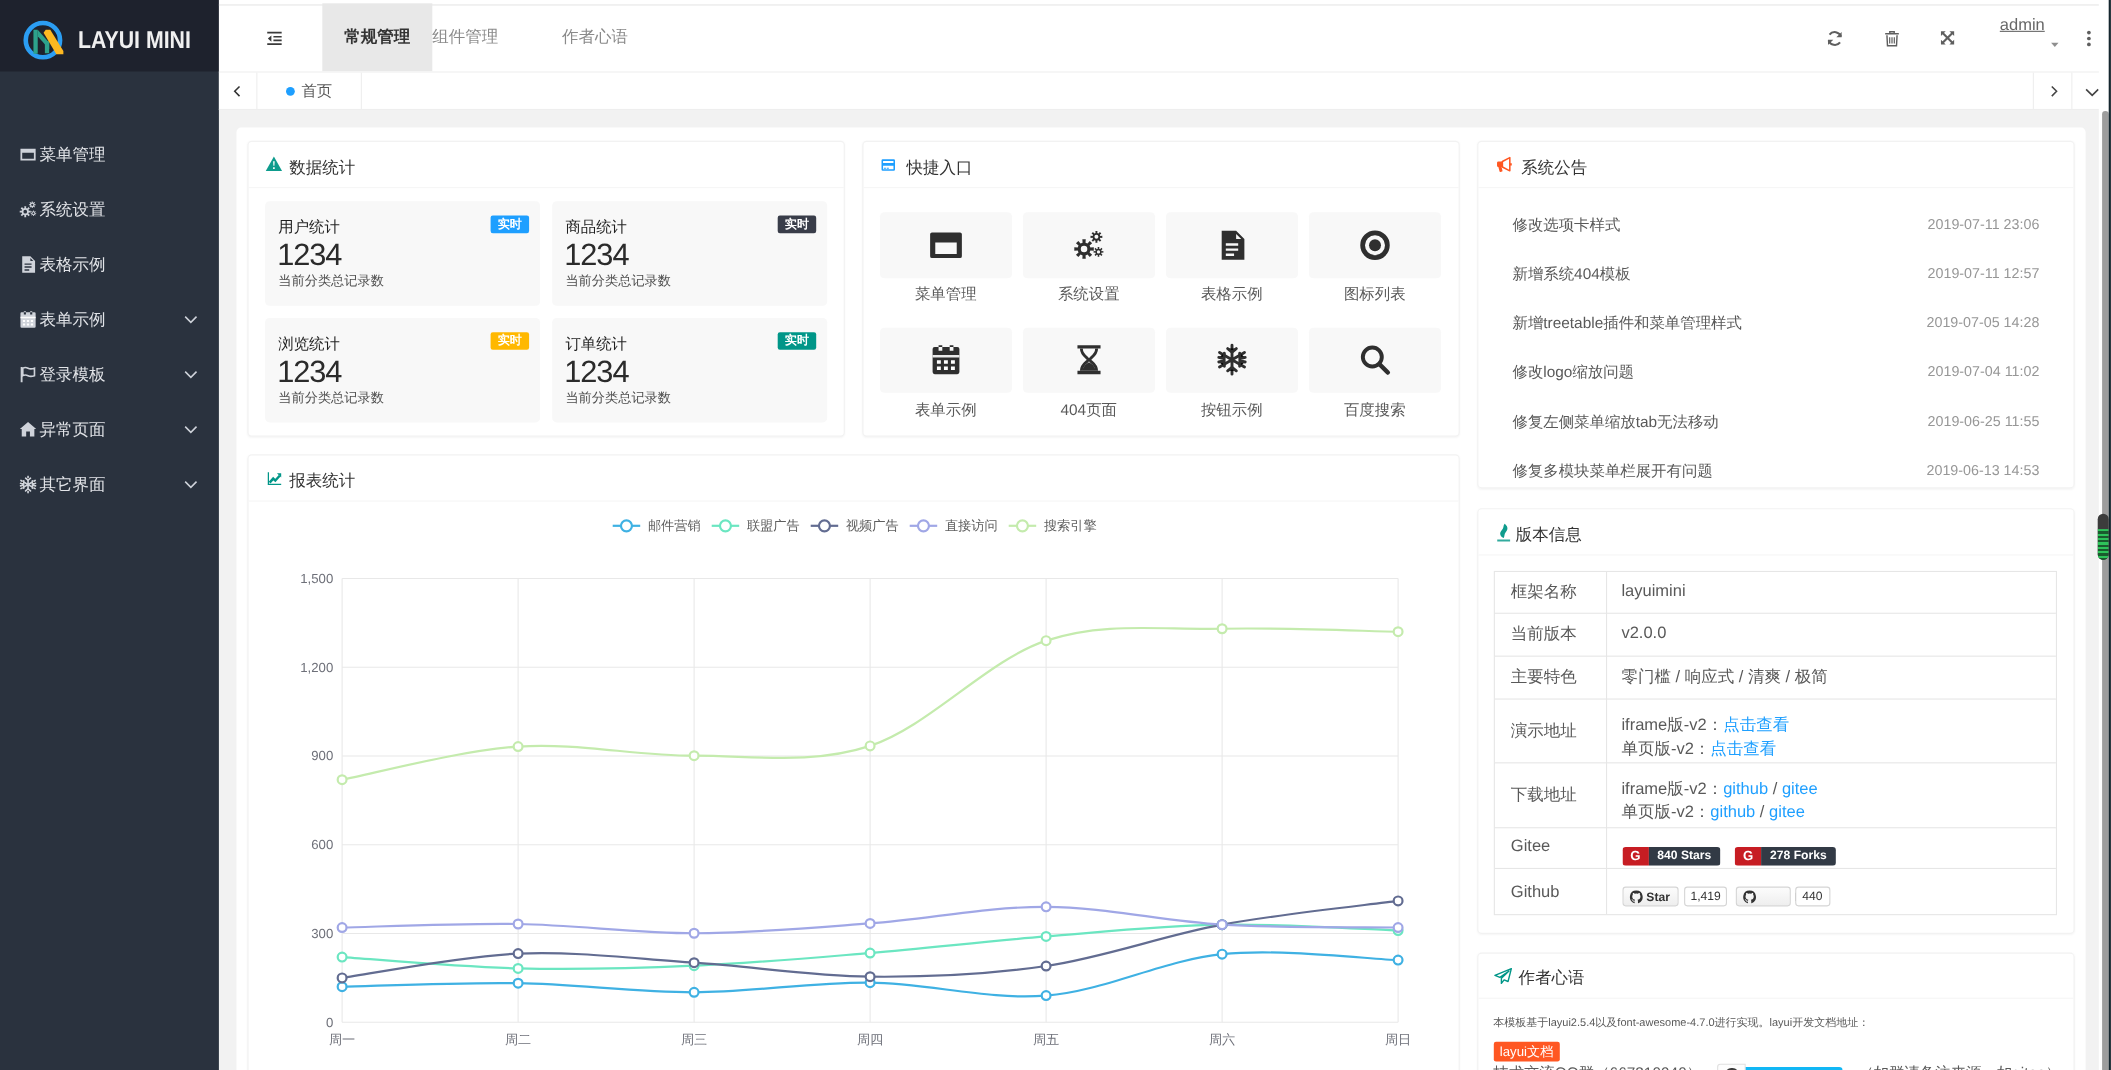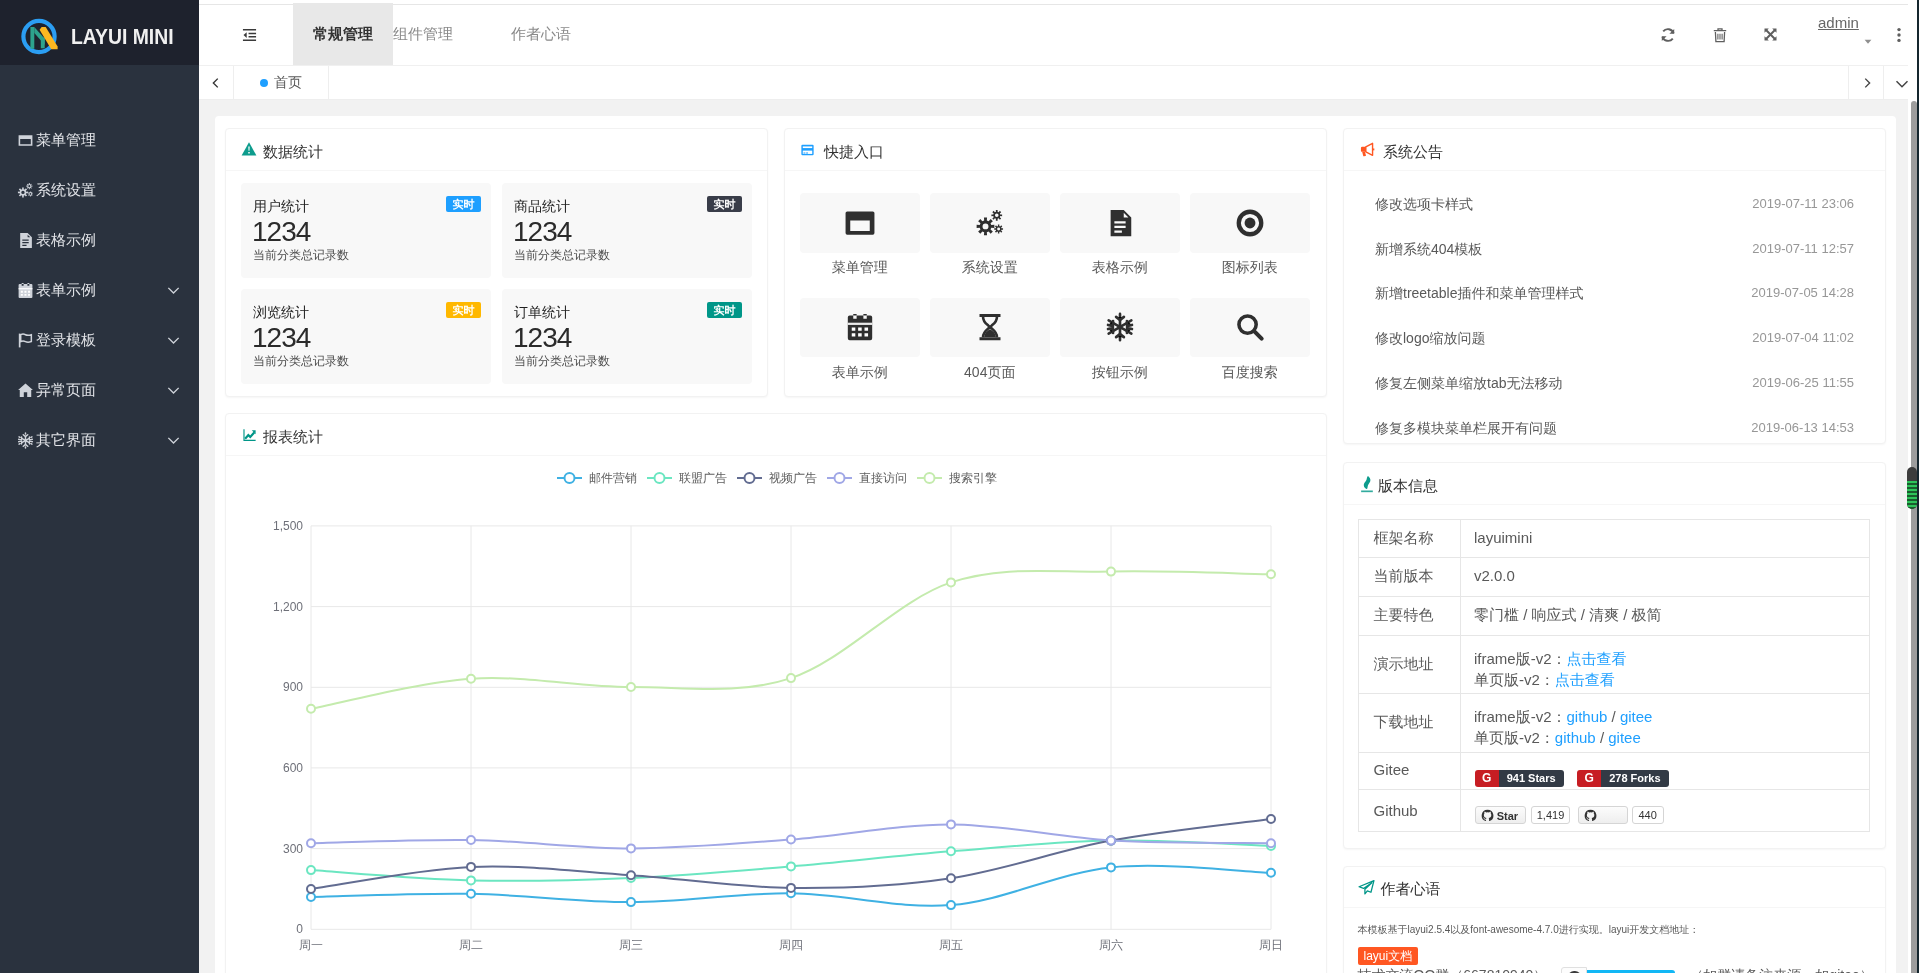--- a/index.html
+++ b/index.html
@@ -368,21 +368,21 @@
       <div class="vlab" style="top:282.4px;">Github</div>
       <div class="vval" style="top:9.9px;">layuimini</div>
       <div class="vval" style="top:47.9px;">v2.0.0</div>
       <div class="vval" style="top:86.5px;">零门槛 / 响应式 / 清爽 / 极简</div>
       <div class="vval" style="top:130px;">iframe版-v2：<span class="lnk">点击查看</span></div>
       <div class="vval" style="top:151px;">单页版-v2：<span class="lnk">点击查看</span></div>
       <div class="vval" style="top:188px;">iframe版-v2：<span class="lnk">github</span> / <span class="lnk">gitee</span></div>
       <div class="vval" style="top:209px;">单页版-v2：<span class="lnk">github</span> / <span class="lnk">gitee</span></div>
       <div class="abs" style="left:115.7px;top:250px;height:17px;border-radius:3px;overflow:hidden;font-size:11px;font-weight:bold;color:#fff;white-space:nowrap;display:flex;">
         <span style="background:#c71d23;width:24px;display:inline-block;text-align:center;line-height:17px;font-size:12px;">G</span>
-        <span style="background:#323a45;padding:0 8px;line-height:17px;display:inline-block;">941 Stars</span>
+        <span style="background:#323a45;padding:0 8px;line-height:17px;display:inline-block;">840 Stars</span>
       </div>
       <div class="abs" style="left:218.2px;top:250px;height:17px;border-radius:3px;overflow:hidden;font-size:11px;font-weight:bold;color:#fff;white-space:nowrap;display:flex;">
         <span style="background:#c71d23;width:24px;display:inline-block;text-align:center;line-height:17px;font-size:12px;">G</span>
         <span style="background:#323a45;padding:0 8px;line-height:17px;display:inline-block;">278 Forks</span>
       </div>
       <div class="abs" style="left:115.7px;top:286.5px;width:51px;height:18px;background:linear-gradient(#fcfcfc,#eee);border:1px solid #d5d5d5;border-radius:3px;font-size:11px;font-weight:bold;color:#333;">
         <span style="position:absolute;left:5px;top:2px;"><svg width="13" height="13" viewBox="0 0 16 16" style="">
             <path d="M8 .8 a7.2 7.2 0 0 0 -2.3 14 c.4.1.5-.2.5-.4v-1.3c-2 .4-2.4-1-2.4-1-.3-.8-.8-1-.8-1-.7-.5 0-.5 0-.5.7 0 1.1.8 1.1.8.7 1.1 1.8.8 2.2.6 0-.5.3-.8.5-1-1.6-.2-3.3-.8-3.3-3.6 0-.8.3-1.4.7-1.9 0-.2-.3-1 .1-2 0 0 .6-.2 2 .7a6.8 6.8 0 0 1 3.6 0c1.4-.9 2-.7 2-.7.4 1 .1 1.8.1 2 .5.5.7 1.1.7 1.9 0 2.8-1.7 3.4-3.3 3.6.3.2.5.7.5 1.4v2c0 .2.1.5.5.4A7.2 7.2 0 0 0 8 .8Z" fill="#333"></path>
           </svg></span>
         <span style="position:absolute;left:21px;top:3px;">Star</span>

